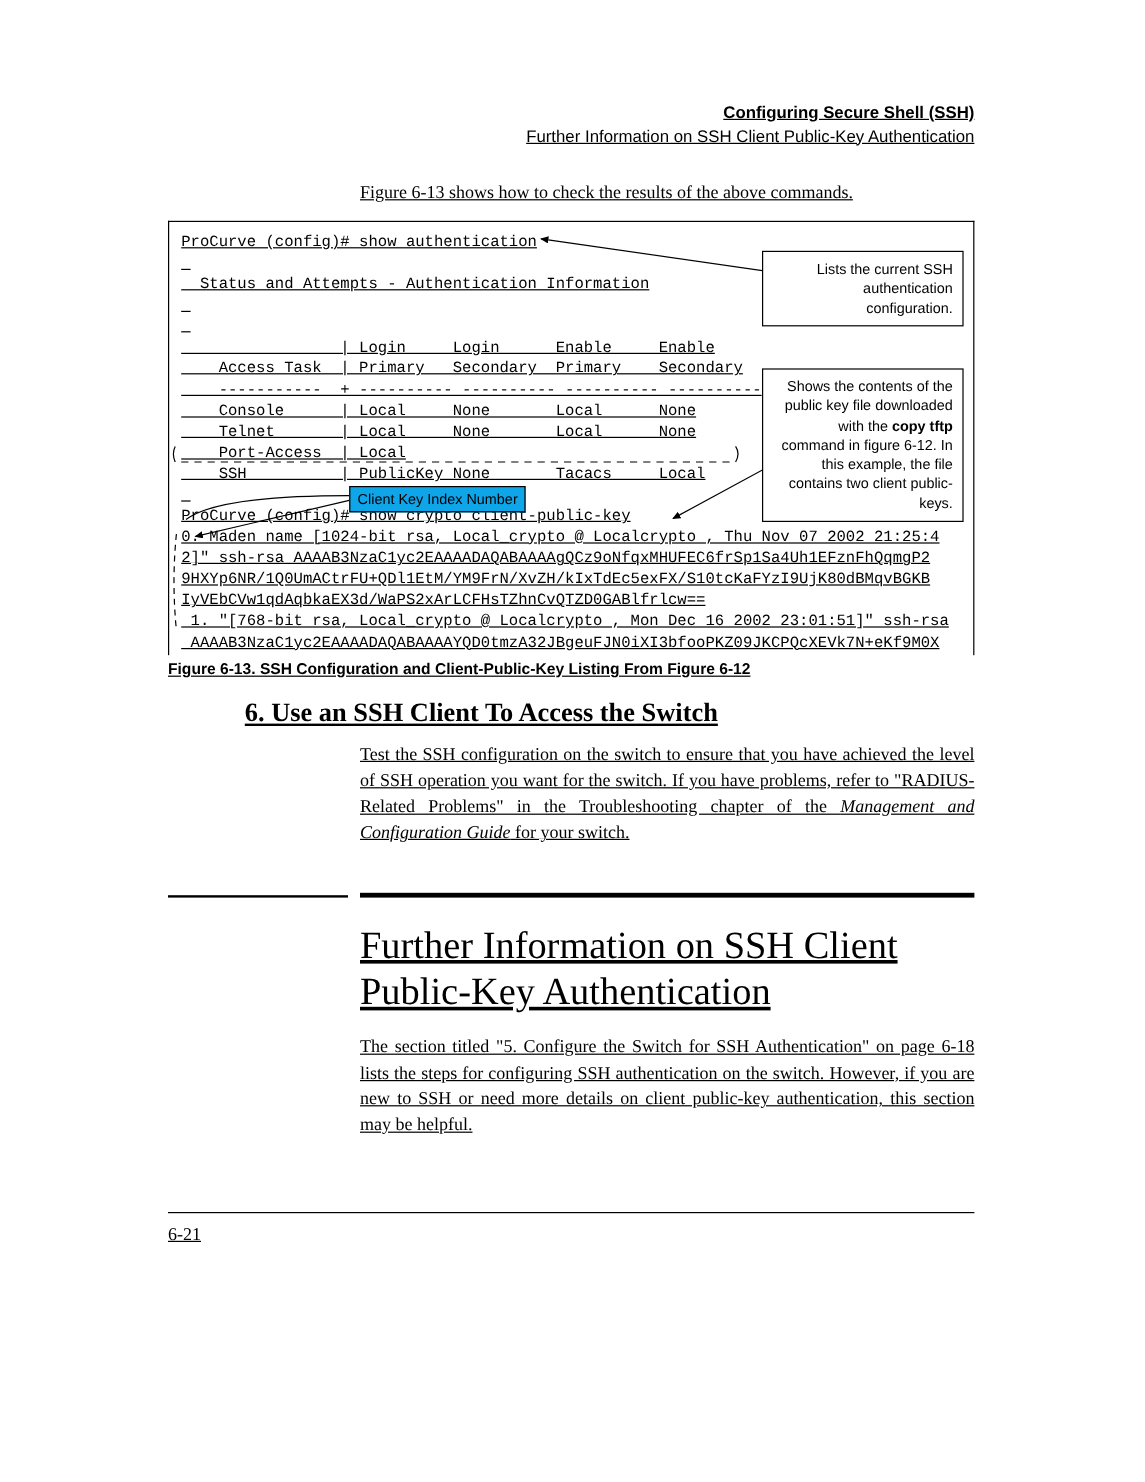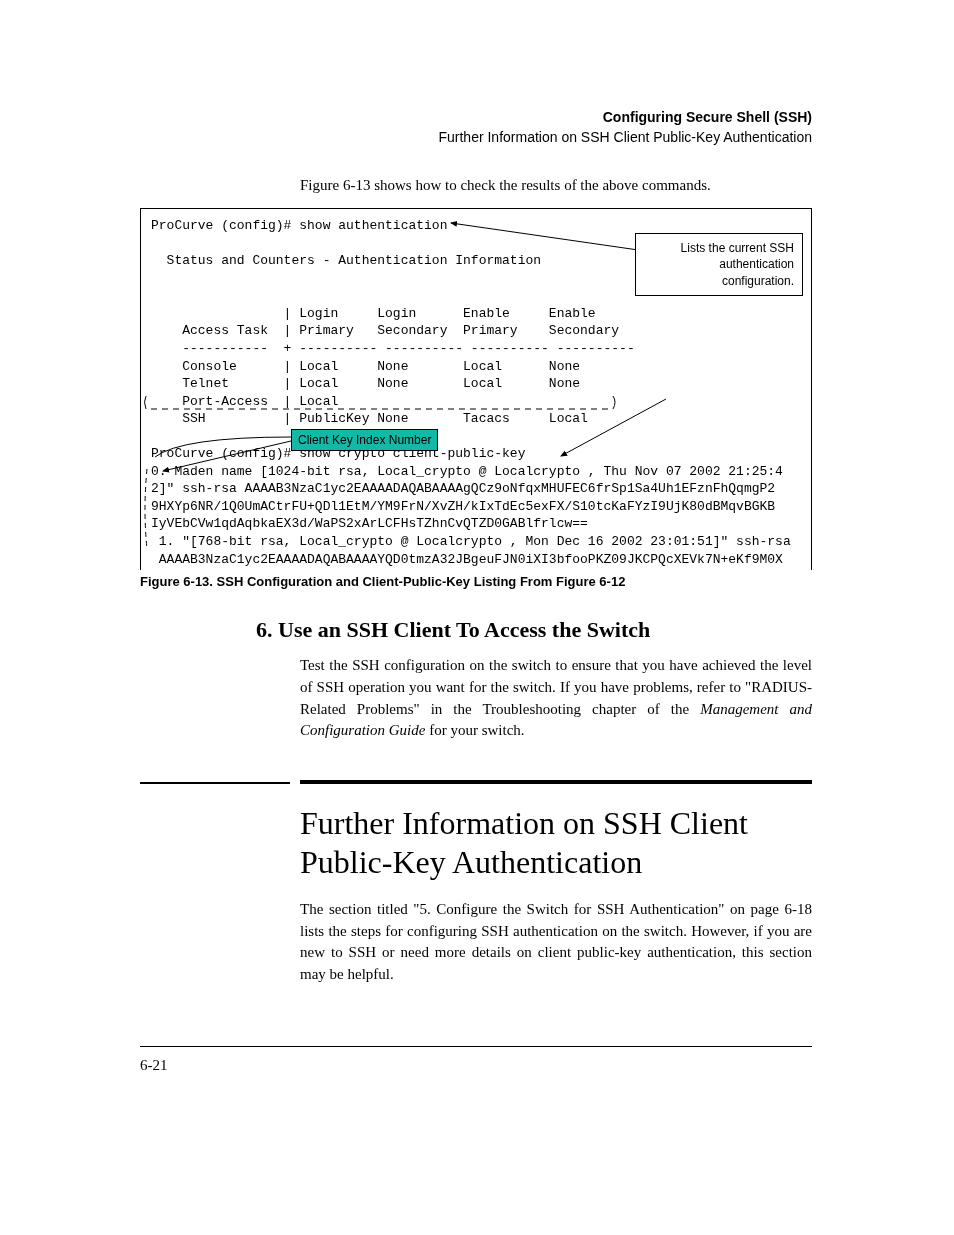--- a/index.html
+++ b/index.html
@@ -7,21 +7,22 @@
     padding: 0;
     background: #fff;
     font-family: "Times New Roman", Times, serif;
     color: #000;
   }
   .page {
     width: 922px;
     height: 1235px;
     position: relative;
     box-sizing: border-box;
-    padding: 108px 110px 60px 140px;
+    padding: 84px 110px 60px 140px;
+    text-decoration: underline;
   }
   .header {
     text-align: right;
     font-family: Arial, Helvetica, sans-serif;
     font-size: 14px;
     line-height: 1.4;
     margin-bottom: 28px;
   }
   .header .h1 { font-weight: bold; }
   .intro {
@@ -53,38 +54,38 @@
     font-family: Arial, Helvetica, sans-serif;
     font-size: 12px;
     line-height: 1.35;
     padding: 6px 8px;
     text-align: right;
   }
   .callout-top   { right: 8px; top: 24px;  width: 150px; }
   .callout-mid   { right: 8px; top: 122px; width: 150px; }
   .callout-label {
     position: absolute;
-    background: #14b8a6;
+    background: #0ea5e9;
     border: 1px solid #000;
     font-family: Arial, Helvetica, sans-serif;
     font-size: 12px;
     padding: 2px 6px;
     left: 150px;
     top: 220px;
   }
   .figure-caption {
     font-family: Arial, Helvetica, sans-serif;
     font-size: 13px;
     font-weight: bold;
-    margin-bottom: 28px;
+    margin-bottom: 16px;
   }
   .section-title {
     font-family: "Century Schoolbook", "Times New Roman", serif;
     font-size: 22px;
-    margin: 0 0 12px 116px;
+    margin: 0 0 12px 64px;
   }
   .body-text {
     font-family: "Century Schoolbook", "Times New Roman", serif;
     font-size: 15px;
     line-height: 1.45;
     margin: 0 0 0 160px;
     text-align: justify;
   }
   .body-text i { font-style: italic; }
   .rule-block {
@@ -158,40 +159,43 @@
 
       <path d="M6,260 Q2,300 6,340" stroke="#000" stroke-width="1" fill="none" stroke-dasharray="5,4"></path>
 
       <line x1="150" y1="232" x2="22" y2="262" stroke="#000" stroke-width="1" marker-end="url(#arrow)"></line>
 
       <path d="M150,228 Q40,228 14,248" stroke="#000" stroke-width="1" fill="none"></path>
     </svg>
 
 <pre>ProCurve (config)# show authentication</pre>
 <pre> </pre>
-<pre>  Status and Counters - Authentication Information</pre>
+<pre>  Status and Attempts - Authentication Information</pre>
 <pre> </pre>
 <pre> </pre>
 <pre>                 | Login     Login      Enable     Enable</pre>
 <pre>    Access Task  | Primary   Secondary  Primary    Secondary</pre>
 <pre>    -----------  + ---------- ---------- ---------- ----------</pre>
 <pre>    Console      | Local     None       Local      None</pre>
 <pre>    Telnet       | Local     None       Local      None</pre>
 <pre>    Port-Access  | Local</pre>
 <pre>    SSH          | PublicKey None       Tacacs     Local</pre>
 <pre> </pre>
 <pre>ProCurve (config)# show crypto client-public-key</pre>
 <pre>0. Maden name [1024-bit rsa, Local_crypto @ Localcrypto , Thu Nov 07 2002 21:25:4</pre>
 <pre>2]" ssh-rsa AAAAB3NzaC1yc2EAAAADAQABAAAAgQCz9oNfqxMHUFEC6frSp1Sa4Uh1EFznFhQqmgP2</pre>
 <pre>9HXYp6NR/1Q0UmACtrFU+QDl1EtM/YM9FrN/XvZH/kIxTdEc5exFX/S10tcKaFYzI9UjK80dBMqvBGKB</pre>
 <pre>IyVEbCVw1qdAqbkaEX3d/WaPS2xArLCFHsTZhnCvQTZD0GABlfrlcw==</pre>
 <pre> 1. "[768-bit rsa, Local_crypto @ Localcrypto , Mon Dec 16 2002 23:01:51]" ssh-rsa</pre>
 <pre> AAAAB3NzaC1yc2EAAAADAQABAAAAYQD0tmzA32JBgeuFJN0iXI3bfooPKZ09JKCPQcXEVk7N+eKf9M0X</pre>
 
     <div class="callout callout-top">Lists the current SSH authentication configuration.</div>
+    <div class="callout callout-mid">
+      <span>Shows the contents of the public key file downloaded with the </span><b>copy tftp</b><span> command in figure 6-12. In this example, the file contains two client public-keys.</span>
+    </div>
     <div class="callout-label">Client Key Index Number</div>
   </div>
 
   <div class="figure-caption">Figure 6-13. SSH Configuration and Client-Public-Key Listing From Figure 6-12</div>
 
   <h3 class="section-title">6. Use an SSH Client To Access the Switch</h3>
   <p class="body-text">
     <span>Test the SSH configuration on the switch to ensure that you have achieved the level of SSH operation you want for the switch. If you have problems, refer to "RADIUS-Related Problems" in the Troubleshooting chapter of the </span><i>Management and Configuration Guide</i><span> for your switch.</span>
   </p>
 

